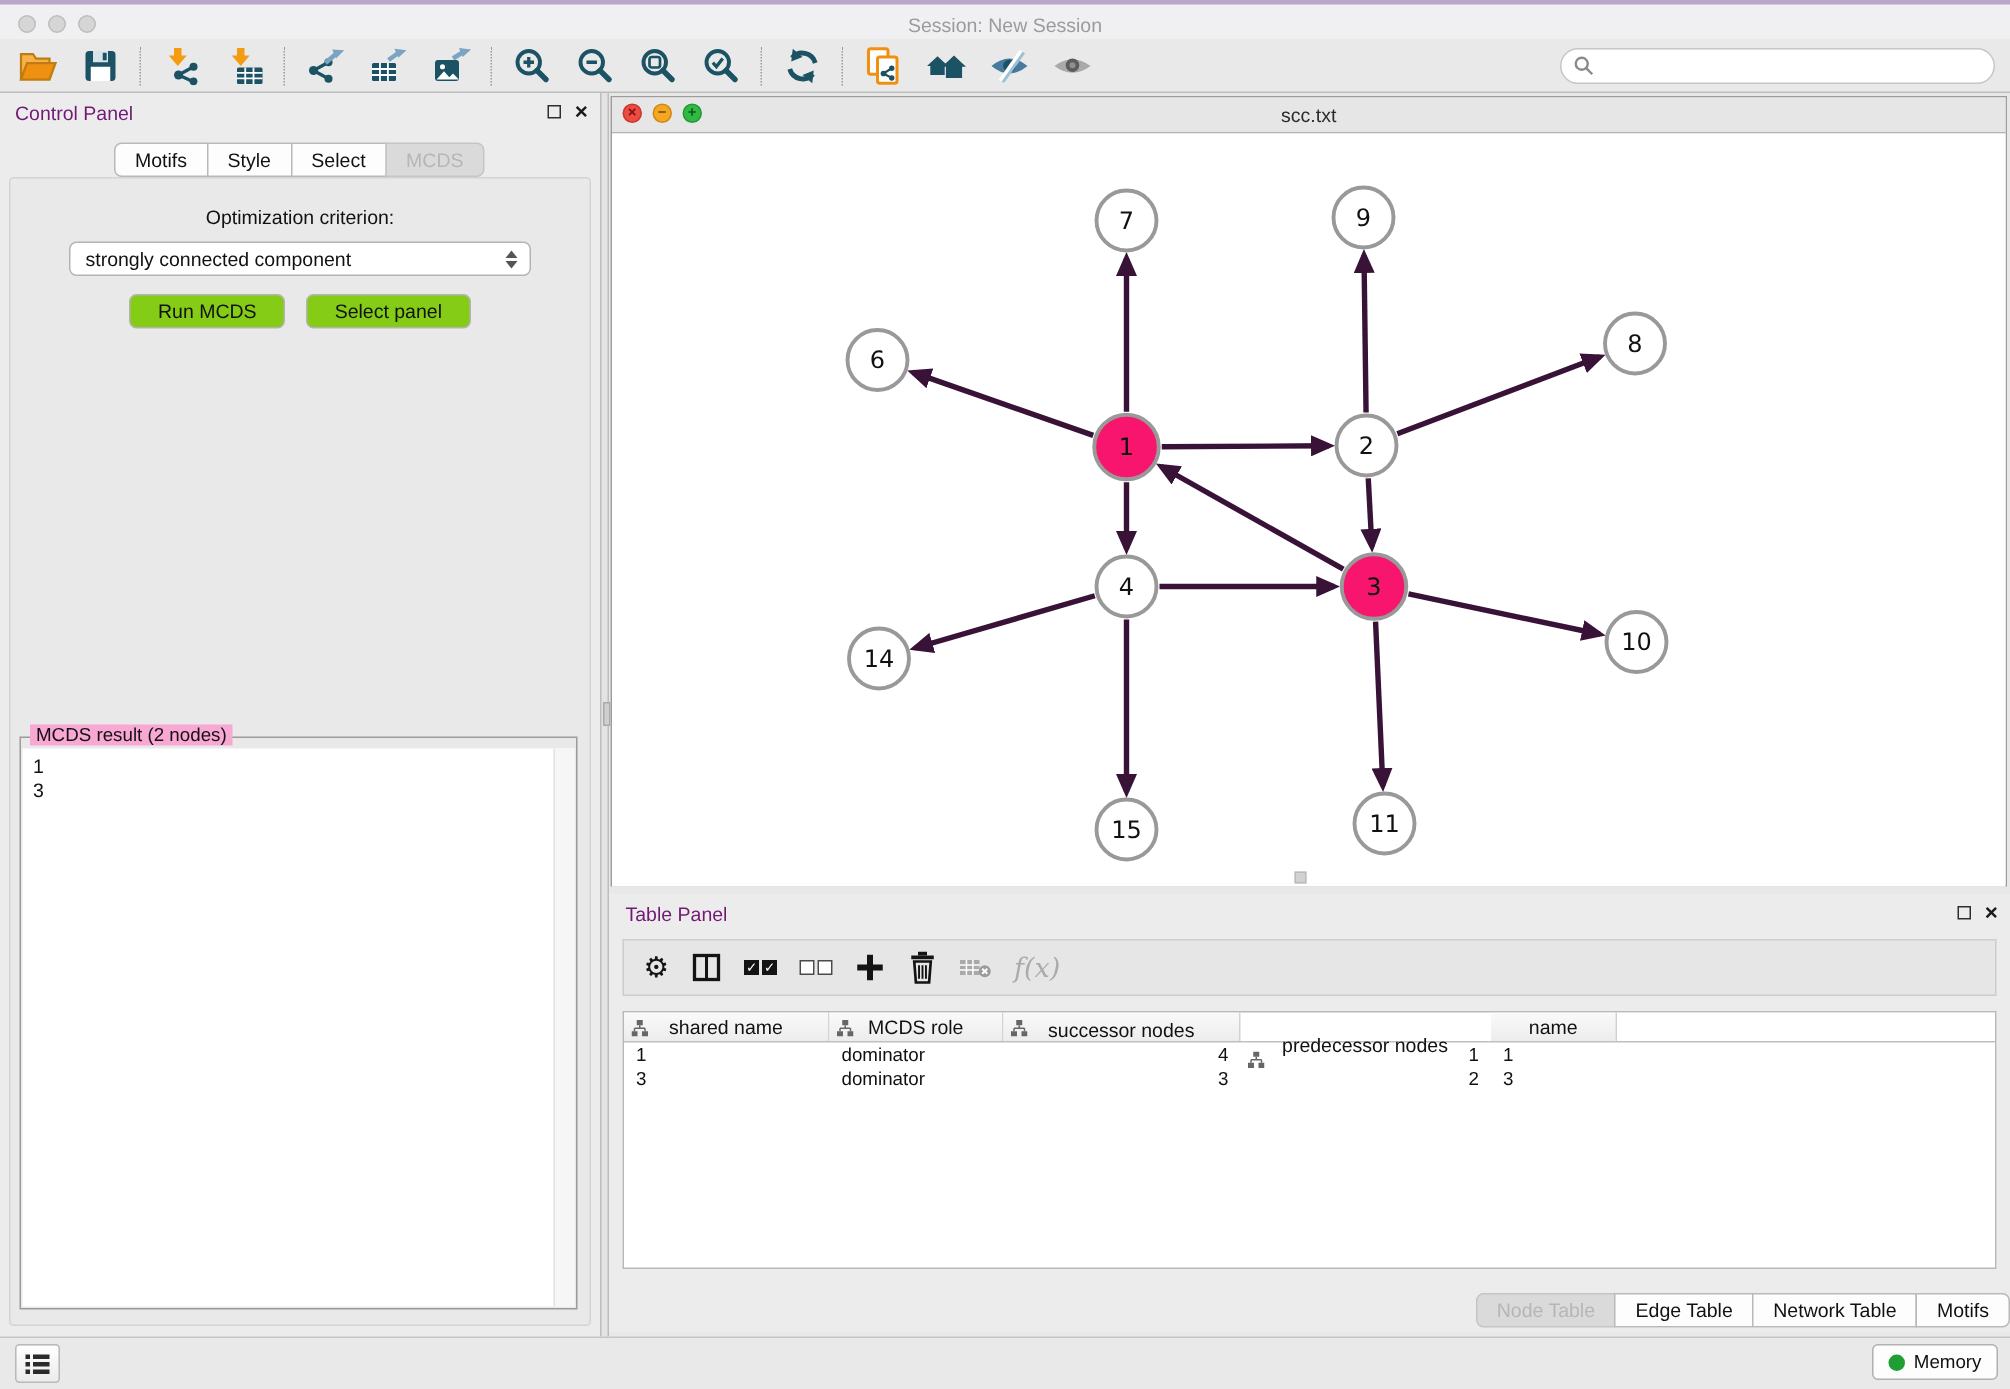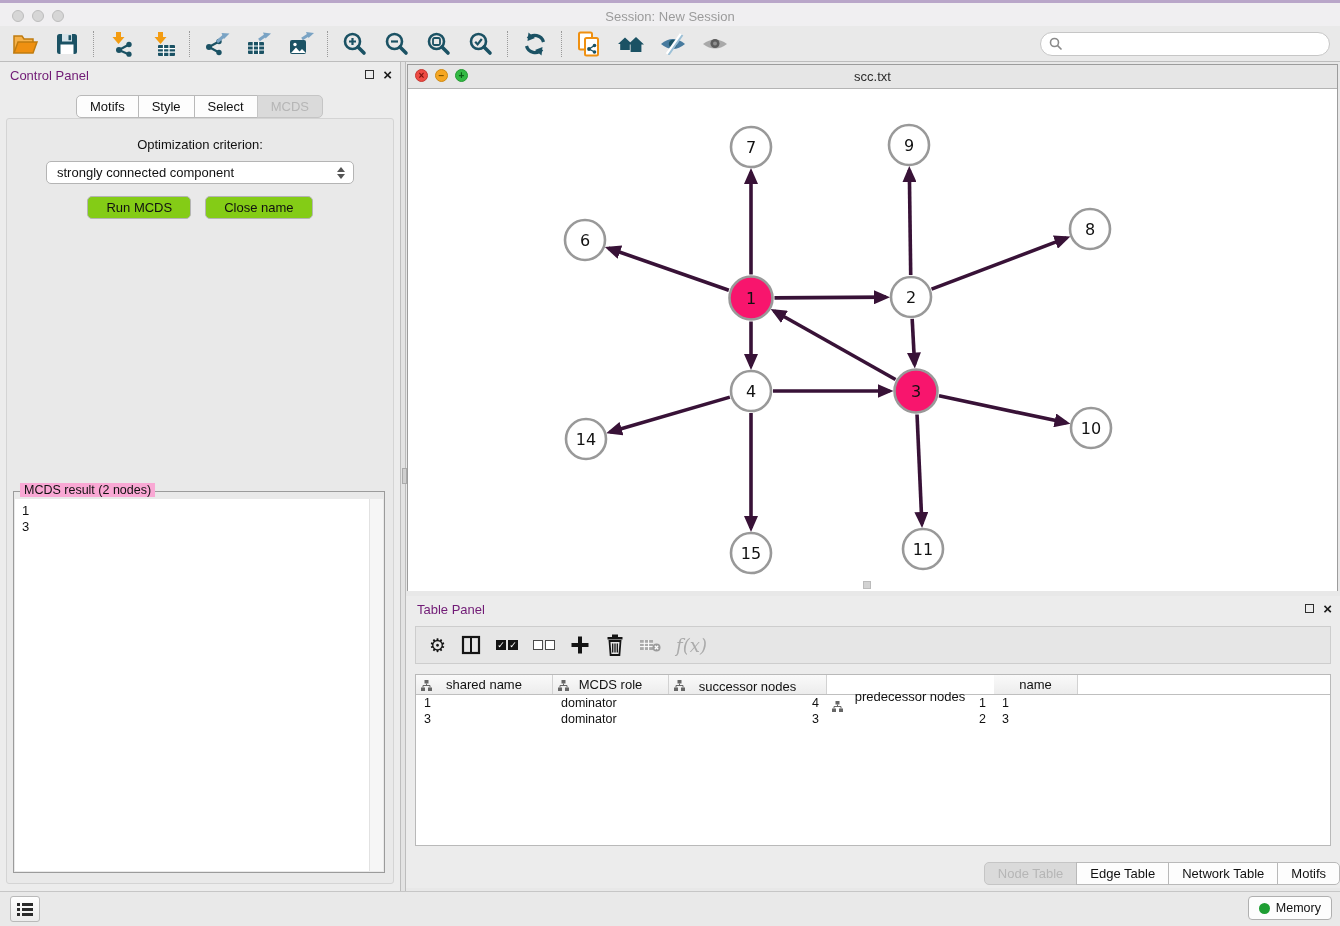--- a/index.html
+++ b/index.html
@@ -268,21 +268,21 @@
         <div class="optlabel">Optimization criterion:</div>
         <div class="combo">
           <span class="combo-text">strongly connected component</span>
           <span class="stepper">
               <span class="up"></span>
               <span class="dn"></span>
             </span>
         </div>
         <div class="btnrow">
           <button class="pushbtn">Run MCDS</button>
-          <button class="pushbtn">Close name</button>
+          <button class="pushbtn">Select panel</button>
         </div>
         <div class="resultbox">
           <span class="result-label">MCDS result (2 nodes)</span>
           <div class="result-inner">
             <div class="result-lines">
               <div>1</div>
               <div>3</div>
             </div>
             <div class="result-scroll"></div>
           </div>

